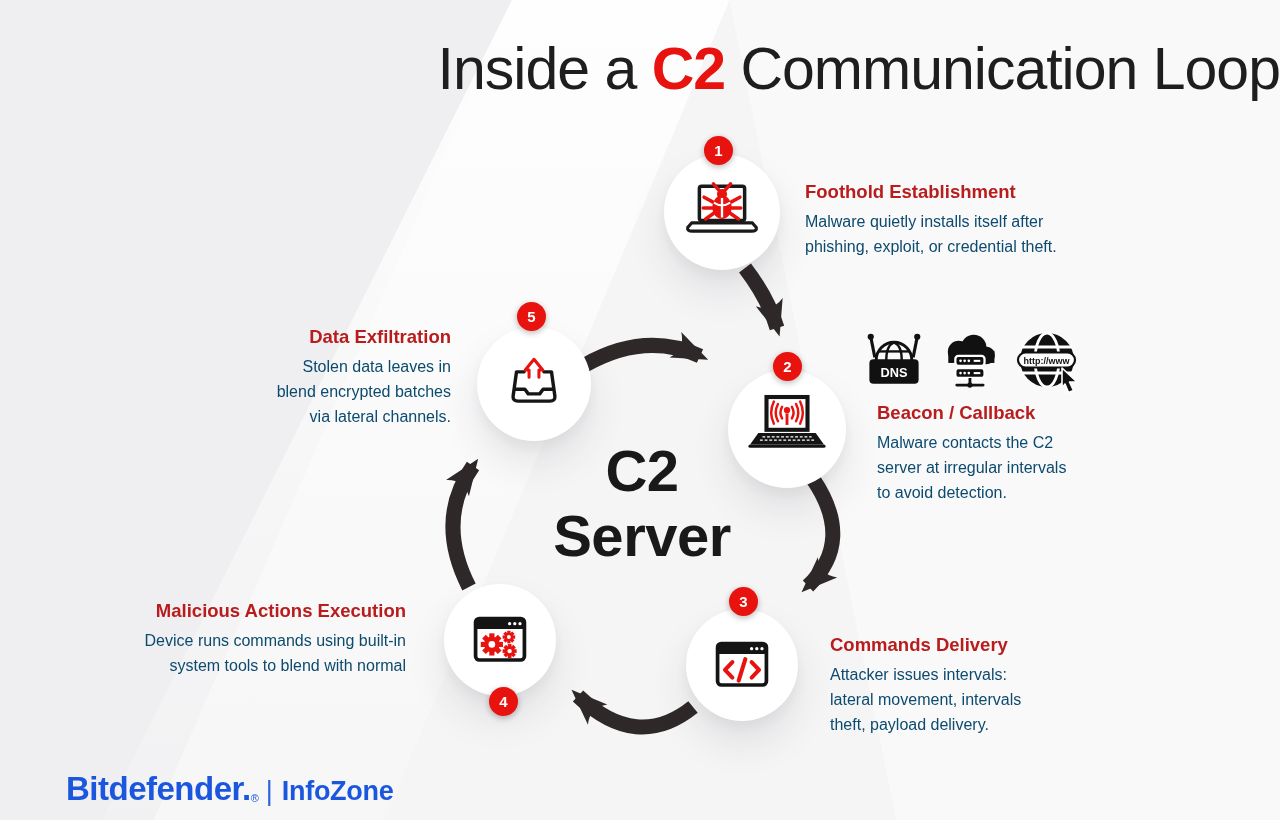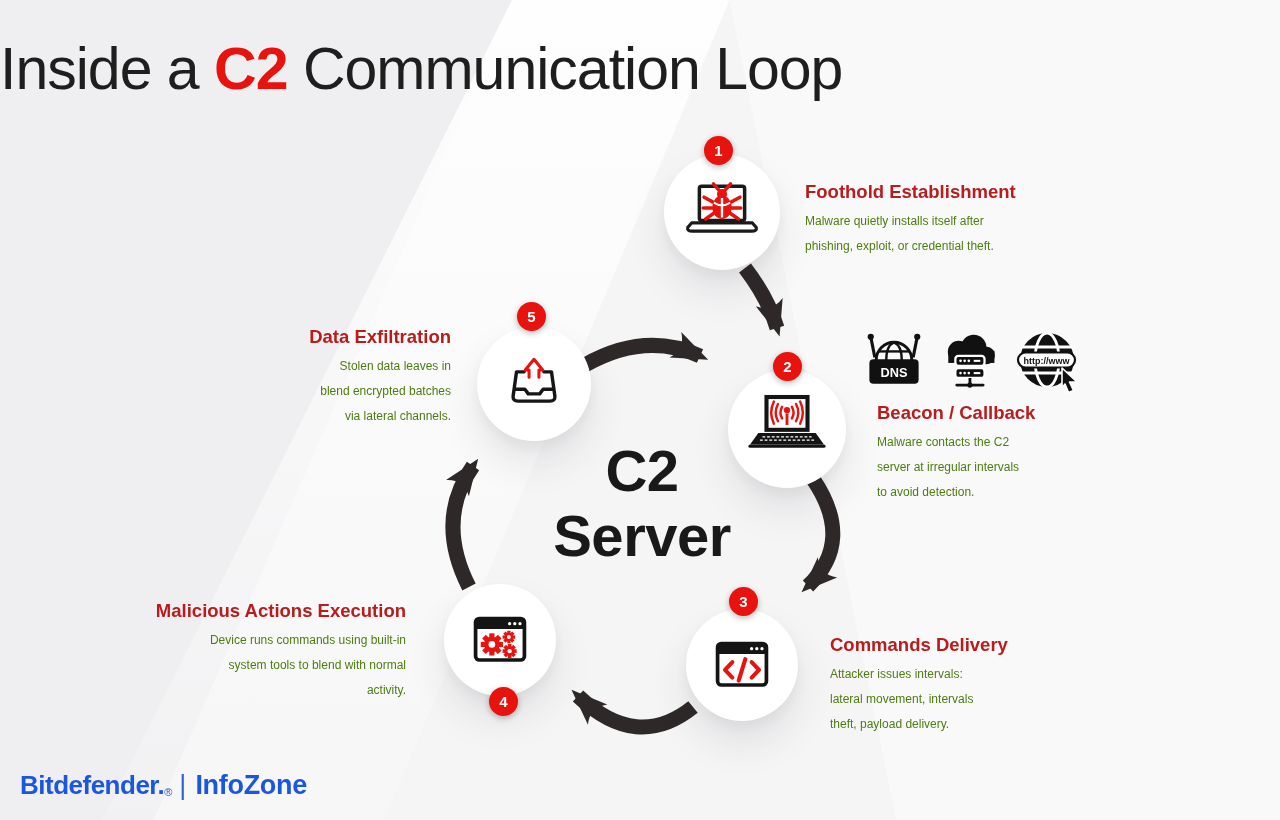--- a/index.html
+++ b/index.html
@@ -3,45 +3,45 @@
 <meta charset="utf-8">
 <style>
   html,body{margin:0;padding:0;}
   body{font-family:"Liberation Sans","DejaVu Sans",sans-serif;background:#e9e9ea;}
   .stage{position:relative;width:1280px;height:820px;overflow:hidden;background:#f5f5f6;}
   .bg-shape{position:absolute;inset:0;pointer-events:none;}
   .bg-shape-1{clip-path:polygon(40% 0,57% 0,30% 100%,8% 100%);background:linear-gradient(180deg,rgba(255,255,255,.9),rgba(255,255,255,.15));}
   .bg-shape-2{clip-path:polygon(0 0,40% 0,12% 100%,0 100%);background:rgba(70,70,80,.03);}
   .bg-shape-3{clip-path:polygon(57% 0,100% 0,100% 100%,70% 100%);background:rgba(255,255,255,.45);}
 
-  .main-title{position:absolute;top:34px;left:0;width:100%;text-align:left;
+  .main-title{position:absolute;top:34px;left:0;width:100%;text-align:right;
     font-size:59px;line-height:70px;color:#1e1e1e;letter-spacing:-1px;font-weight:400;z-index:5;}
   .main-title .hl{color:#e8120e;font-weight:700;}
 
   .arrows{position:absolute;left:0;top:0;z-index:2;}
 
   .circle{position:absolute;background:#fff;border-radius:50%;z-index:3;
     box-shadow:0 22px 38px rgba(45,42,48,.10),0 6px 12px rgba(45,42,48,.05);
     display:flex;align-items:center;justify-content:center;}
   .badge{position:absolute;width:29px;height:29px;border-radius:50%;background:#e8120e;
     color:#fff;font-size:15px;font-weight:700;display:flex;align-items:center;justify-content:center;
     z-index:6;box-shadow:0 2px 6px rgba(0,0,0,.28);}
 
   .step-text{position:absolute;z-index:5;}
   .step-title{font-size:18.5px;line-height:23px;font-weight:700;color:#b91c1c;margin-bottom:6px;white-space:nowrap;}
-  .step-desc{font-size:12px;line-height:25px;color:#4d7c0f;white-space:nowrap;}
+  .step-desc{font-size:16px;line-height:25px;color:#0c4a6e;white-space:nowrap;}
   .align-right{text-align:right;}
 
   .center-label{position:absolute;left:492px;top:438px;width:300px;text-align:center;z-index:4;
     font-size:58px;line-height:65px;font-weight:700;color:#191919;letter-spacing:-0.5px;}
 
   .beacon-icons{position:absolute;left:863px;top:326px;display:flex;align-items:flex-end;gap:10px;z-index:5;}
 
   .footer{position:absolute;left:20px;top:770px;z-index:5;color:#1b57de;white-space:nowrap;}
-  .footer .brand{font-size:26px;font-weight:700;letter-spacing:-0.5px;}
+  .footer .brand{font-size:33px;font-weight:700;letter-spacing:-0.5px;margin-left:46px;}
   .footer .reg{font-size:11px;position:relative;top:2px;}
   .footer .sep{font-size:27px;font-weight:400;margin:0 9px 0 7px;opacity:.92;}
   .footer .suffix{font-size:27px;font-weight:700;letter-spacing:-0.3px;}
 </style>
 </head>
 <body>
 
 <div class="stage">
   <div class="bg-shape bg-shape-2"></div>
   <div class="bg-shape bg-shape-1"></div>
@@ -209,21 +209,20 @@
       </g>
       <circle cx="63" cy="65" r="6.5" fill="#e8120e"></circle>
         <circle cx="63" cy="65" r="3" fill="#fff"></circle>
     </svg>
   </div>
   <div class="badge" style="left:489px;top:687px;">4</div>
   <div class="step-text align-right" style="right:874px;top:599px;">
     <div class="step-title">Malicious Actions Execution</div>
     <div class="step-desc">Device runs commands using built-in</div>
     <div class="step-desc">system tools to blend with normal</div>
-    <div class="step-desc">activity.</div>
   </div>
 
   <div class="circle" style="left:477px;top:327px;width:114px;height:114px;">
     <svg width="76" height="76" viewBox="0 0 100 100">
       <path d="M27 34 H37 M63 34 H73" stroke="#161616" stroke-width="4.5" stroke-linecap="round" fill="none"></path>
       <path d="M27 34 L22.5 66 Q22 72.5 29 72.5 H71 Q78 72.5 77.5 66 L73 34" fill="none" stroke="#161616" stroke-width="4.5" stroke-linejoin="round"></path>
       <path d="M23.5 57 H38 L42.5 63 H57.5 L62 57 H76.5" fill="none" stroke="#161616" stroke-width="4.5" stroke-linejoin="round"></path>
       <path d="M43.5 41 V31.5 H38.5 L50 17.5 L61.5 31.5 H56.5 V41" fill="none" stroke="#e8120e" stroke-width="4" stroke-linejoin="round" stroke-linecap="round"></path>
     </svg>
   </div>

